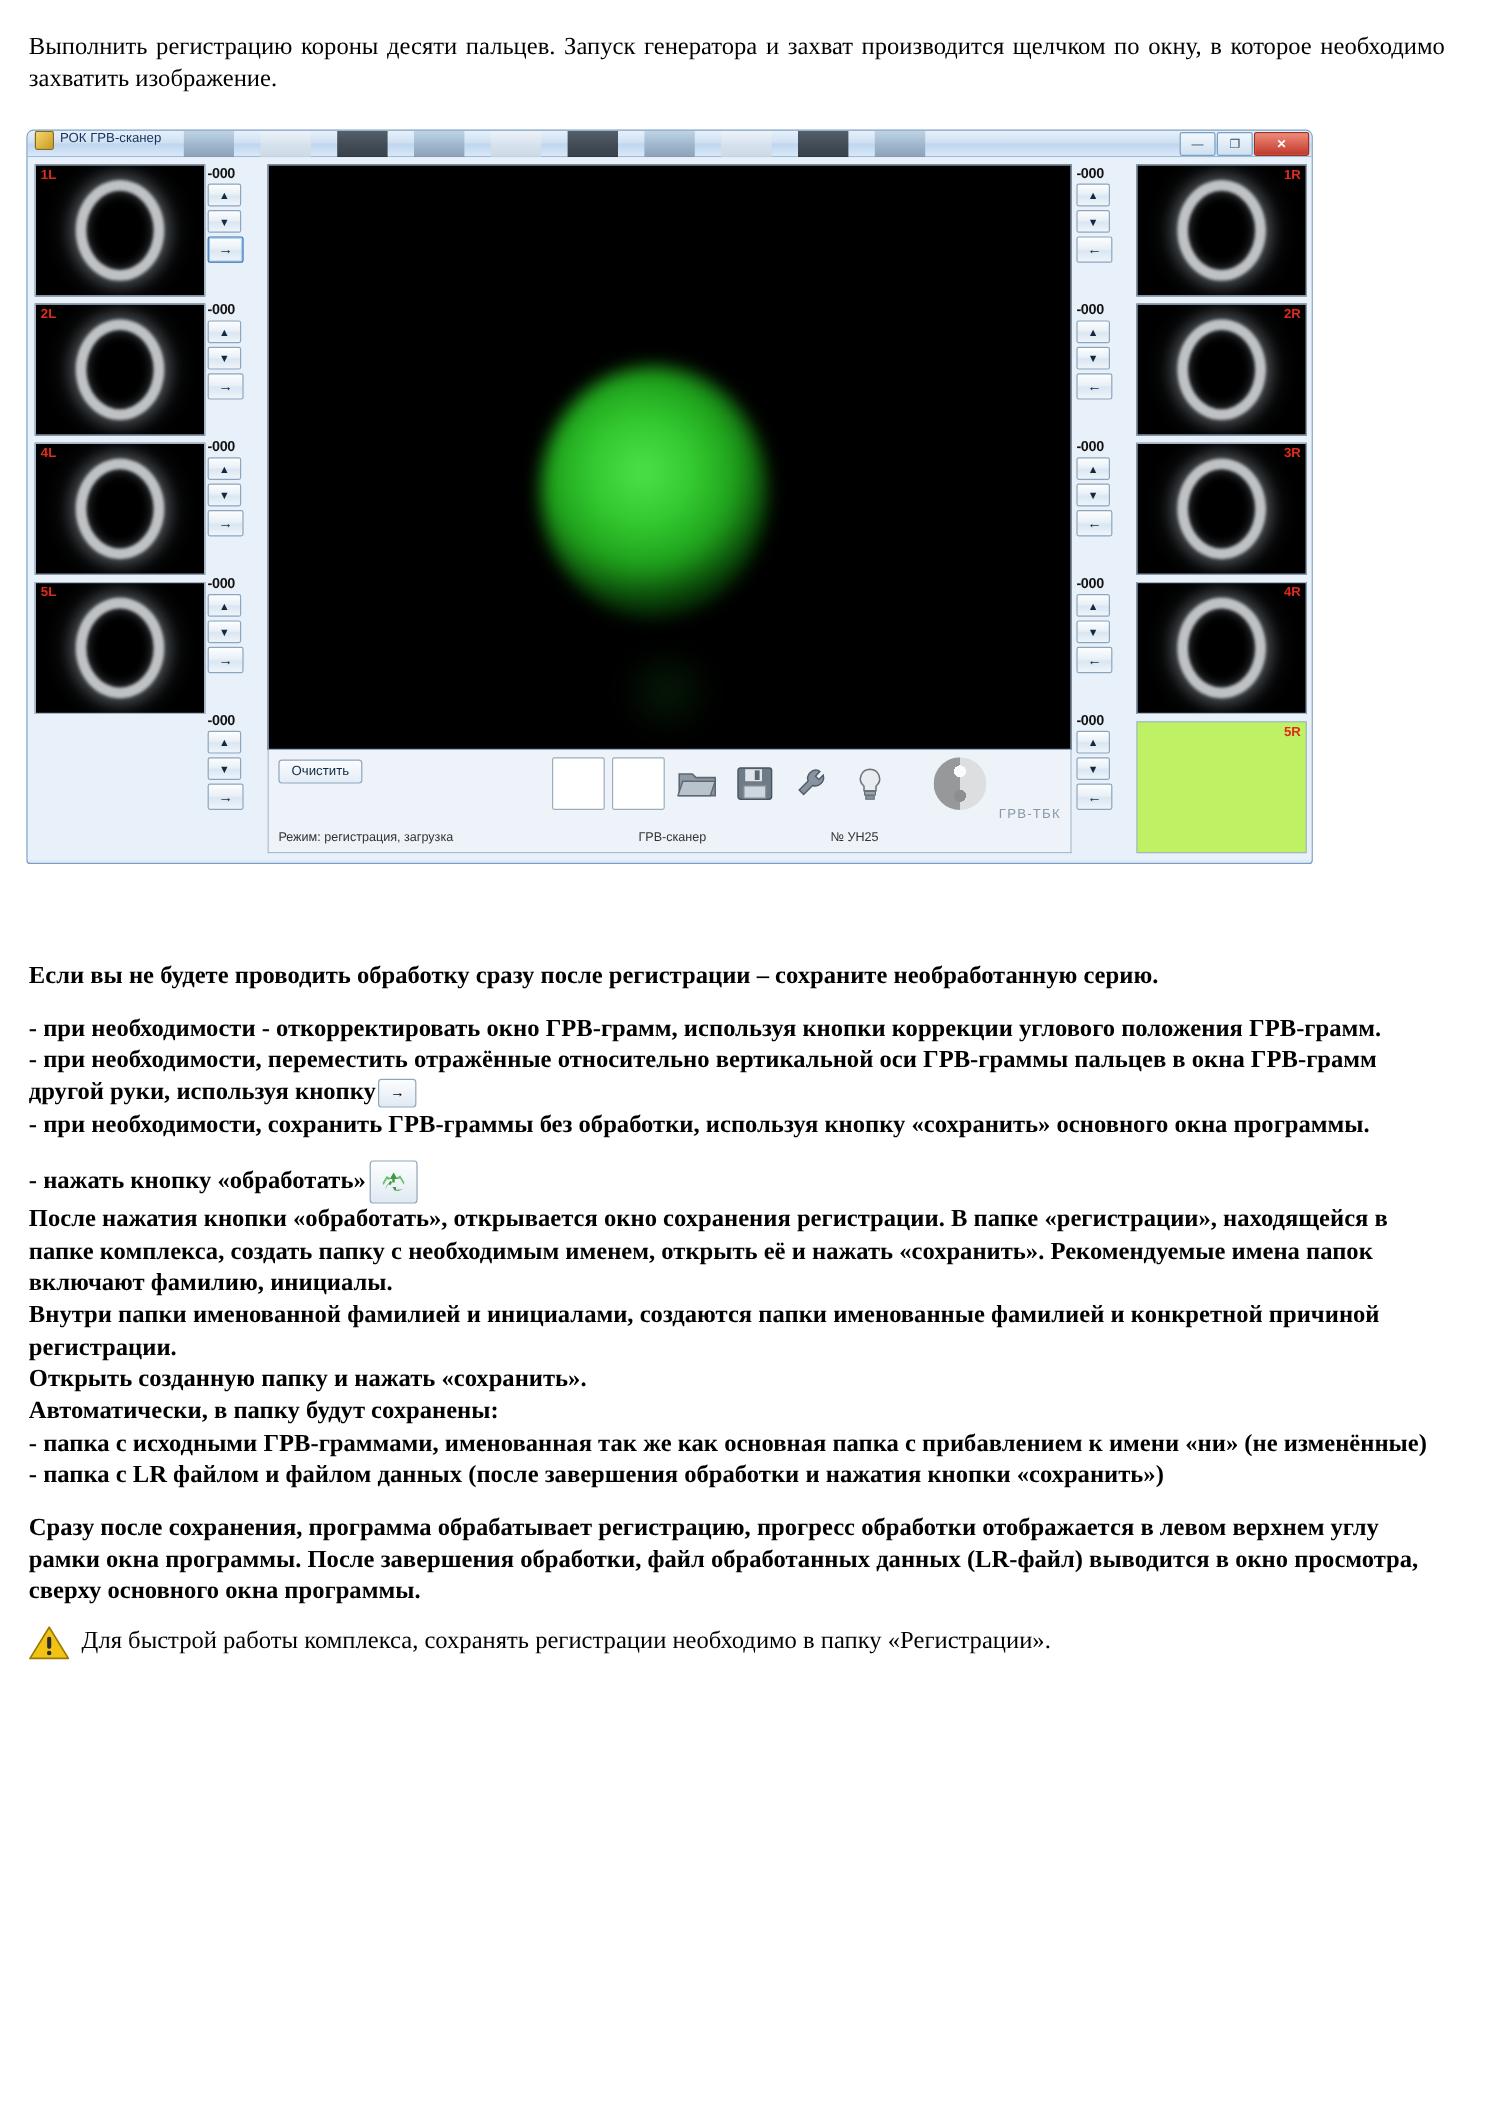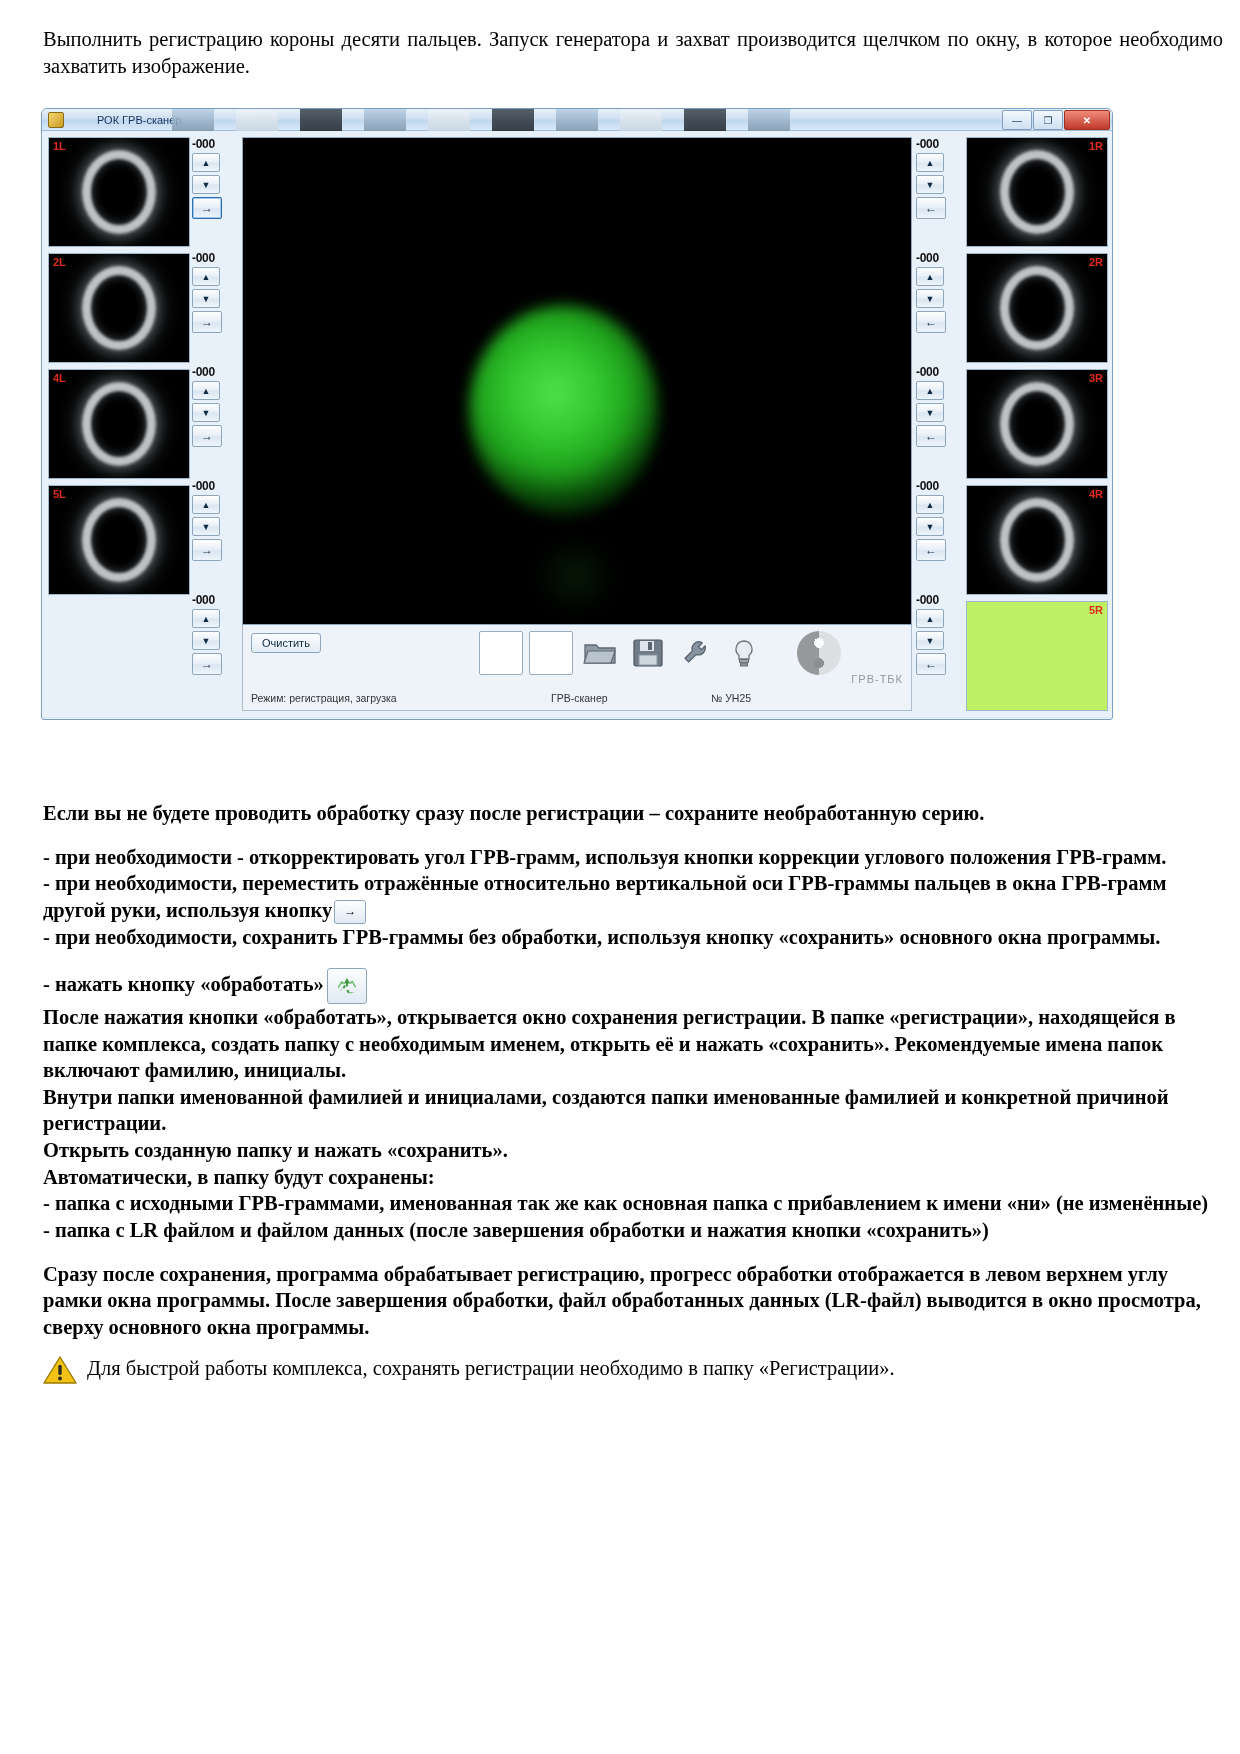--- a/index.html
+++ b/index.html
@@ -12,21 +12,20 @@
     background: #ffffff;
     font-family: "Liberation Serif", serif;
     color: #000000;
   }
   .page {
     position: relative;
     width: 1192px;
     height: 1754px;
     padding: 0;
     box-sizing: border-box;
-    margin-left: 19px;
   }
   .intro {
     position: absolute;
     left: 24px;
     top: 26px;
     width: 1180px;
     font-size: 20.5px;
     line-height: 1.32;
     text-align: justify;
   }
@@ -43,24 +42,22 @@
     border-radius: 6px 6px 3px 3px;
     box-shadow: 0 0 0 1px rgba(255,255,255,0.5) inset;
     overflow: hidden;
   }
   .titlebar {
     position: relative;
     height: 22px;
     background: linear-gradient(to bottom, #e6f0fa 0%, #cfe0f2 48%, #bed6ee 52%, #d8e8f8 100%);
     border-bottom: 1px solid #9fbcd8;
     display: flex;
-    align-items: center;
     padding-left: 6px;
     box-sizing: border-box;
-    gap: 28px;
   }
   .title-icon {
     width: 14px;
     height: 14px;
     background: linear-gradient(135deg, #f5d76e, #c99a22);
     border: 1px solid #8a6a14;
     border-radius: 2px;
     margin-right: 5px;
   }
   .title-text {
@@ -573,21 +570,21 @@
           <span class="finger-label right">5R</span>
         </div>
       </div>
 
     </div>
   </div>
 
   <div class="body-text">
     <p>Если вы не будете проводить обработку сразу после регистрации – сохраните необработанную серию.</p>
     <div class="gap"></div>
-    <p>- при необходимости - откорректировать угол ГРВ-грамм, используя кнопки коррекции углового положения ГРВ-грамм.</p>
+    <p>- при необходимости - откорректировать окно ГРВ-грамм, используя кнопки коррекции углового положения ГРВ-грамм.</p>
     <p>
       <span>- при необходимости, переместить отражённые относительно вертикальной оси  ГРВ-граммы пальцев в окна ГРВ-грамм другой руки, используя кнопку</span><span class="inline-btn">→</span>
     </p>
     <p>- при необходимости, сохранить ГРВ-граммы без обработки, используя кнопку «сохранить» основного окна программы.</p>
     <div class="gap"></div>
     <p>
       <span>- нажать кнопку «обработать»</span><span class="inline-btn-big">
         <svg width="22" height="20" viewBox="0 0 22 20" aria-hidden="true">
           <path d="M11 2l3.2 5.5h-2.3v3h-2v-3H7.8z" fill="#3f9a3f"></path>
           <path d="M3.5 16.5l2.8-5 2 1.2 1.5-2.6-1.7-1-2.8 4.9z" fill="#3f9a3f"></path>

